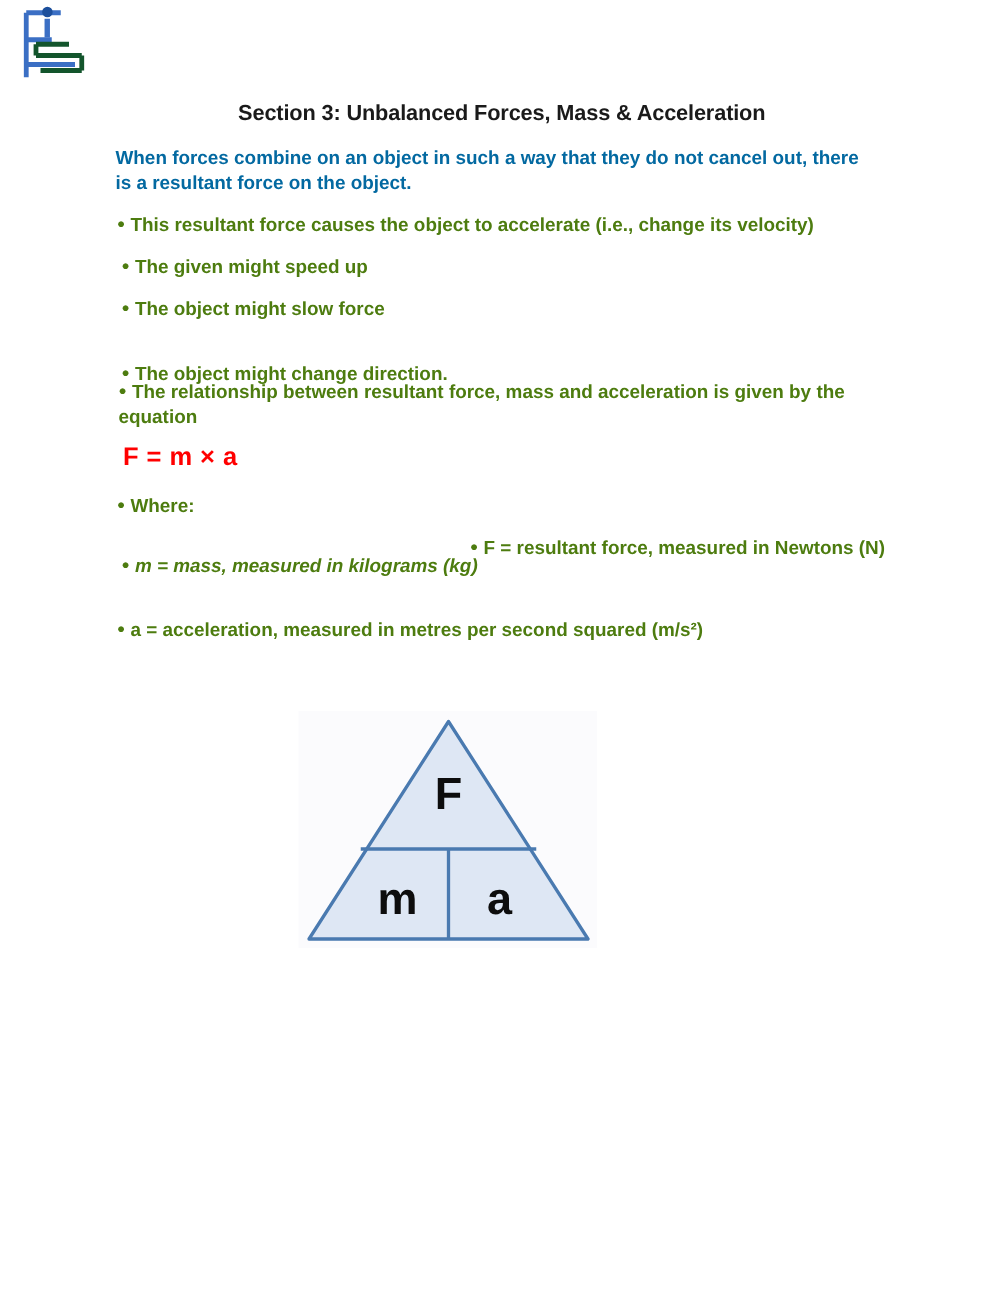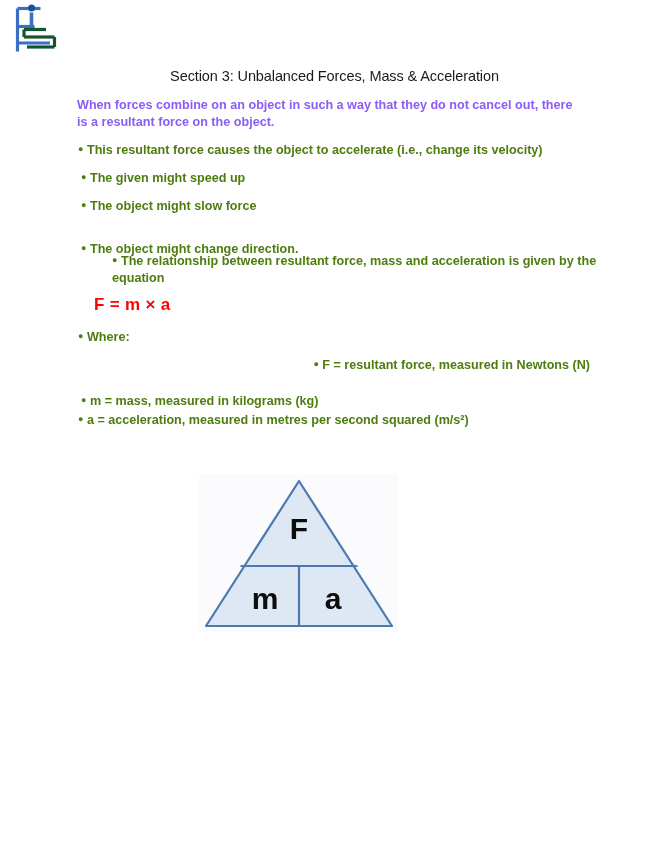--- a/index.html
+++ b/index.html
@@ -26,53 +26,52 @@
   }
 
   
   #page-title {
     position: absolute;
     left: 0;
     top: 68px;
     width: 669px;
     text-align: center;
     font-size: 14.5px;
-    font-weight: normal;
+    font-weight: bold;
     color: #1a1a1a;
     letter-spacing: -0.1px;
   }
 
   #intro {
     position: absolute;
     left: 77px;
     top: 97px;
     width: 500px;
     font-size: 12.6px;
     font-weight: bold;
     line-height: 16.5px;
-    color: #8b5cf6;
+    color: #0369a1;
   }
 
   .bullet-line {
     position: absolute;
     font-size: 12.6px;
     font-weight: bold;
     line-height: 16.5px;
     color: #4d7c0f;
   }
 
   #formula {
     position: absolute;
     left: 82px;
     top: 295px;
     font-size: 17px;
     font-weight: bold;
     color: #ff0000;
     letter-spacing: 0.3px;
-    margin-left: 12px;
   }
 
   
   #diagram {
     position: absolute;
     left: 199px;
     top: 474px;
     width: 199px;
     height: 158px;
     background: #fbfbfd;
@@ -109,24 +108,24 @@
 
 <div id="page-title">Section 3: Unbalanced Forces, Mass &amp; Acceleration</div>
 
 <div id="intro">When forces combine on an object in such a way that they do not cancel out, there is a resultant force on the object.</div>
 
 <div id="bullets">
     <div class="bullet-line" style="left: 78px; top: 141px; width: 512px;"><span style="font-size: 9px; vertical-align: 2px;">●</span><span> This resultant force causes the object to accelerate (i.e., change its velocity)</span></div>
     <div class="bullet-line" style="left: 81px; top: 169px; width: 509px;"><span style="font-size: 9px; vertical-align: 2px;">●</span><span> The given might speed up</span></div>
     <div class="bullet-line" style="left: 81px; top: 197px; width: 509px;"><span style="font-size: 9px; vertical-align: 2px;">●</span><span> The object might slow force</span></div>
     <div class="bullet-line" style="left: 81px; top: 225px; width: 509px; margin-top: 15px;"><span style="font-size: 9px; vertical-align: 2px;">●</span><span> The object might change direction.</span></div>
-    <div class="bullet-line" style="left: 79px; top: 252px; width: 511px; margin-left: 33px;"><span style="font-size: 9px; vertical-align: 2px;">●</span><span> The relationship between resultant force, mass and acceleration is given by the equation</span></div>
+    <div class="bullet-line" style="left: 79px; top: 252px; width: 511px;"><span style="font-size: 9px; vertical-align: 2px;">●</span><span> The relationship between resultant force, mass and acceleration is given by the equation</span></div>
     <div class="bullet-line" style="left: 78px; top: 328px; width: 512px;"><span style="font-size: 9px; vertical-align: 2px;">●</span><span> Where:</span></div>
     <div class="bullet-line" style="left: 81px; top: 356px; width: 509px; text-align: right;"><span style="font-size: 9px; vertical-align: 2px;">●</span><span> F = resultant force, measured in Newtons (N)</span></div>
-    <div class="bullet-line" style="left: 81px; top: 392px; width: 509px;"><span style="font-size: 9px; vertical-align: 2px;">●</span><span> m = mass, measured in kilograms (kg)</span></div>
+    <div class="bullet-line" style="left: 81px; top: 368px; width: 509px; font-style: italic;"><span style="font-size: 9px; vertical-align: 2px;">●</span><span> m = mass, measured in kilograms (kg)</span></div>
     <div class="bullet-line" style="left: 78px; top: 411px; width: 512px;"><span style="font-size: 9px; vertical-align: 2px;">●</span><span> a = acceleration, measured in metres per second squared (m/s²)</span></div>
   </div>
 
 <div id="formula">F = m × a</div>
 
 <div id="diagram">
   <svg width="199" height="158" viewBox="0 0 199 158" xmlns="http://www.w3.org/2000/svg">
     <polygon points="100,7 193,152 7,152" fill="#dee7f4" stroke="#4a7ab0" stroke-width="2.2" stroke-linejoin="round"></polygon>
     <line x1="41.5" y1="92" x2="158.5" y2="92" stroke="#4a7ab0" stroke-width="2.2"></line>
     <line x1="100" y1="92" x2="100" y2="152" stroke="#4a7ab0" stroke-width="2.2"></line>

